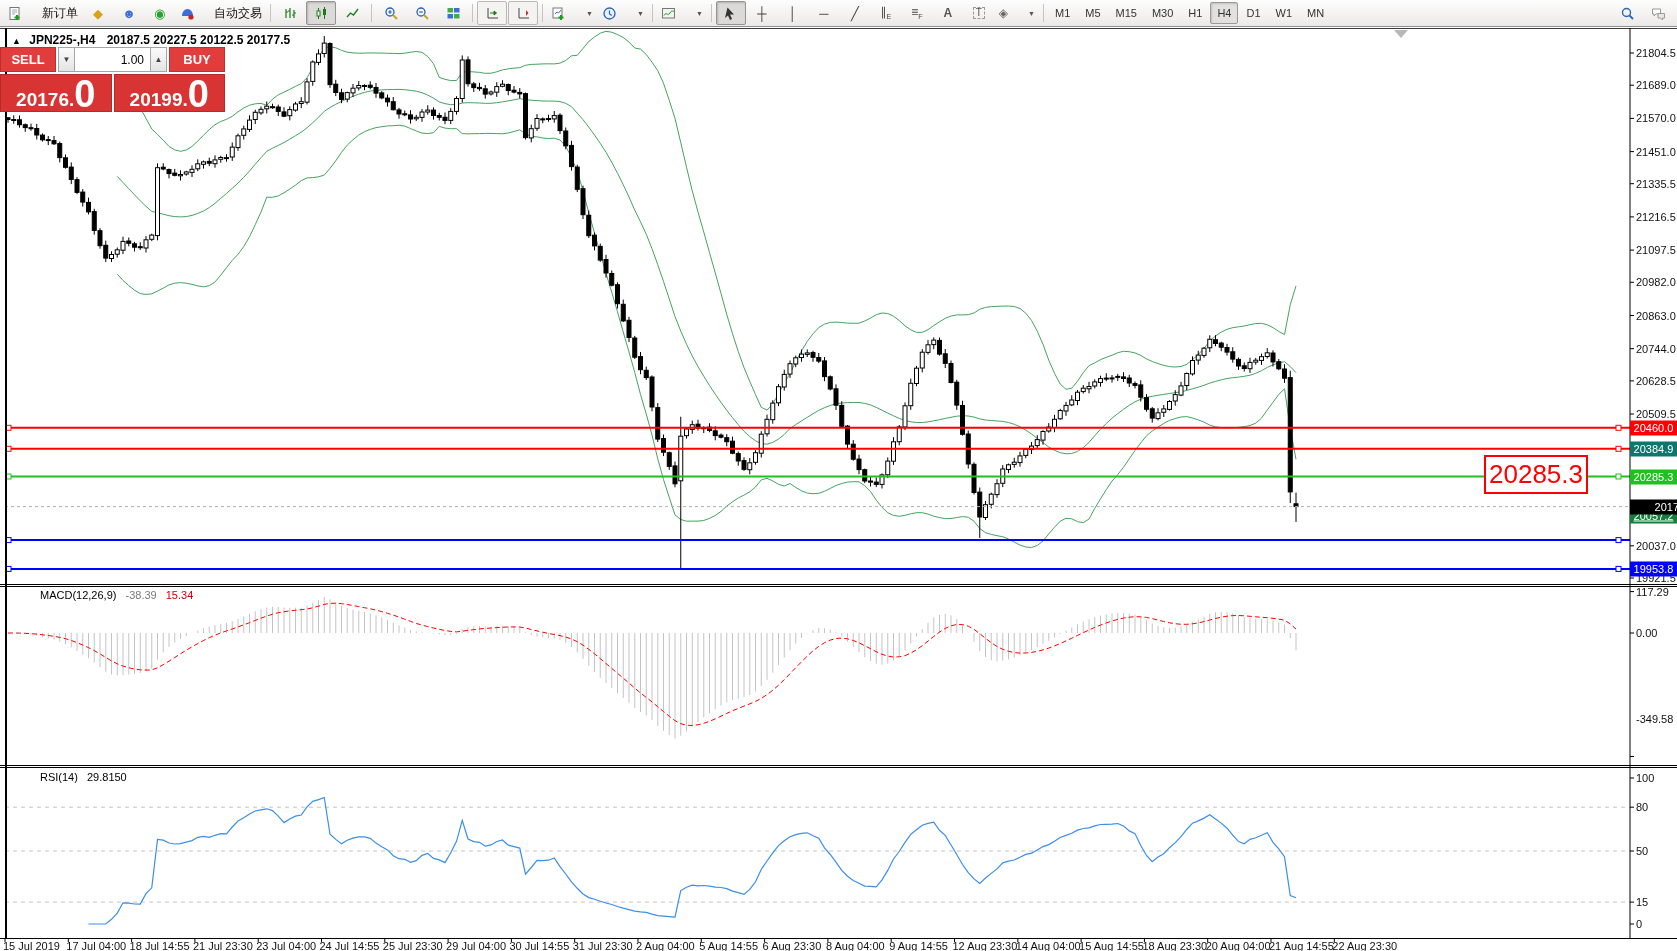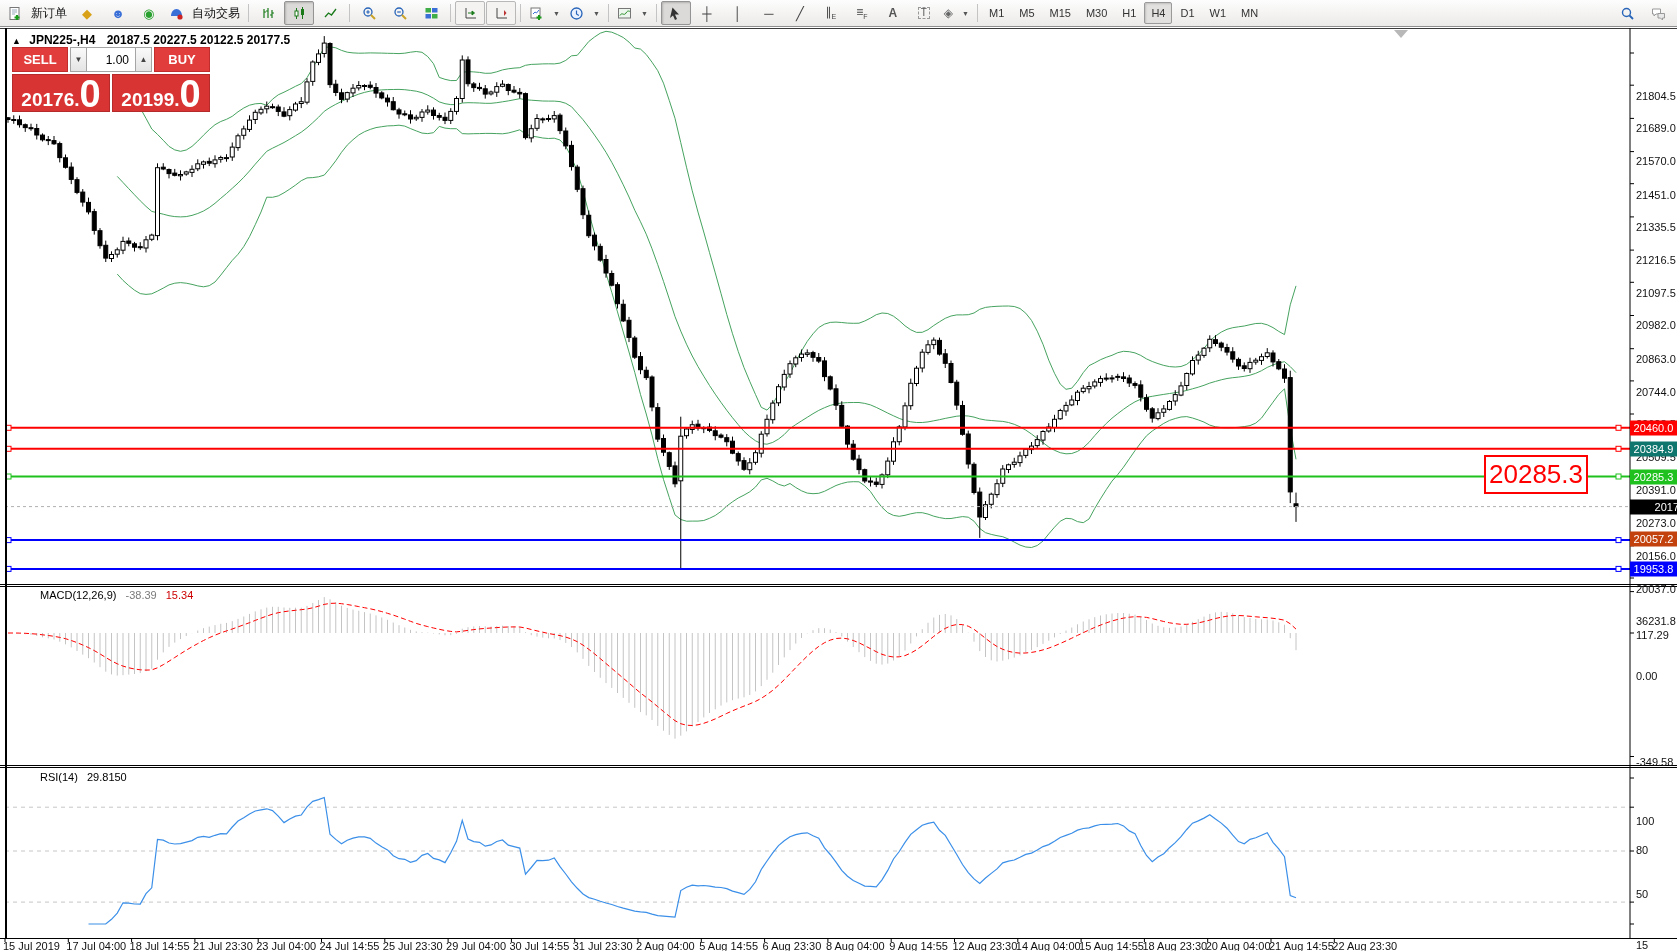--- a/index.html
+++ b/index.html
@@ -4,50 +4,50 @@
 <style>
   html,body{margin:0;padding:0;background:#fff;}
   body{font-family:"Liberation Sans",sans-serif;}
   #app{position:relative;width:1677px;height:951px;background:#fff;overflow:hidden;}
 
   
   .toolbar{position:absolute;left:0;top:0;width:1677px;height:27px;
     background:linear-gradient(#fdfdfd,#eceae8);border-bottom:1px solid #8e8e8e;
     display:flex;align-items:center;padding:0 4px;gap:1px;box-sizing:border-box;z-index:40;}
   .tbtn{height:22px;min-width:22px;display:flex;align-items:center;justify-content:center;
-    gap:8px;padding:0 3px;border:1px solid transparent;border-radius:2px;font-size:12px;color:#222;cursor:default;}
+    gap:19px;padding:0 3px;border:1px solid transparent;border-radius:2px;font-size:12px;color:#222;cursor:default;}
   .tbtn.pressed{background:#dcdad8;border-color:#949494;box-shadow:inset 1px 1px 2px rgba(0,0,0,.18);}
   .tbtn.framed{border-color:#b8b8b8;background:#f4f3f2;}
   .tsep{width:1px;height:18px;background:#c4c4c4;margin:0 3px;}
   .caret{font-size:7px;color:#555;margin-left:1px;}
   .tlabel{font-size:12px;color:#111;white-space:nowrap;}
   .tf-btn{height:20px;padding:0 6px;font-size:11px;color:#333;display:flex;align-items:center;border:1px solid transparent;border-radius:2px;}
   .tf-btn.pressed{background:#e3e1df;border-color:#9a9a9a;box-shadow:inset 1px 1px 2px rgba(0,0,0,.15);}
   .tspacer{flex:1;}
   .gicon{font-size:12px;line-height:1;}
 
   
   .charttitle{position:absolute;left:12px;top:33px;font-size:12px;font-weight:bold;color:#000;z-index:12;white-space:nowrap;}
   .charttitle .tri{font-size:9px;margin-right:5px;}
-  .ylab{position:absolute;left:1636px;transform:translateY(-50%);font-size:11px;color:#111;z-index:8;white-space:nowrap;margin-top:43px;}
+  .ylab{position:absolute;left:1636px;transform:translateY(-50%);font-size:11px;color:#111;z-index:8;white-space:nowrap;}
   .xlab{position:absolute;top:940px;font-size:11px;color:#111;z-index:8;white-space:nowrap;}
   .badge{position:absolute;left:1630px;width:47px;height:15px;line-height:15px;transform:translateY(-50%);
     font-size:11px;color:#fff;text-align:center;z-index:12;}
   .indlab{position:absolute;font-size:11px;color:#000;z-index:12;white-space:nowrap;padding-left:28px;}
   .indlab .v1{margin-left:6px;} .indlab .v2{margin-left:6px;}
 
   .cn-annot{position:absolute;left:1398px;top:366px;font-size:31px;font-weight:bold;color:#28d228;
     text-shadow:2px 2px 0 #0c4d0c;letter-spacing:2px;z-index:14;font-family:"DejaVu Sans",sans-serif;white-space:nowrap;}
   .callout{position:absolute;left:1484px;top:455px;width:100px;height:35px;border:2px solid #ff0000;background:#fff;
     color:#ff0000;font-size:26px;display:flex;align-items:center;justify-content:center;z-index:14;}
   .shiftmark{position:absolute;left:1394px;top:30px;width:0;height:0;
     border-left:7px solid transparent;border-right:7px solid transparent;border-top:8px solid #b8b8b8;z-index:9;}
 
   
-  .trade{position:absolute;left:12px;top:47px;width:198px;z-index:20;}
+  .trade{position:absolute;left:0;top:47px;width:225px;z-index:20;}
   .trow1{display:flex;height:25px;}
   .btn-sell,.btn-buy{width:56px;background:#e23d3d;color:#fff;font-size:13px;font-weight:bold;
     display:flex;align-items:center;justify-content:center;border:1px solid #c02d2d;box-sizing:border-box;}
   .spin{flex:1;display:flex;margin:0 2px;}
   .spin-btn{width:17px;background:linear-gradient(#fafafa,#e4e4e4);border:1px solid #a5a5a5;font-size:8px;color:#444;
     display:flex;align-items:center;justify-content:center;box-sizing:border-box;}
   .spin-val{flex:1;background:#fff;border-top:1px solid #a5a5a5;border-bottom:1px solid #a5a5a5;
     font-size:12px;color:#000;display:flex;align-items:center;justify-content:flex-end;padding-right:6px;}
   .trow2{display:flex;height:38px;margin-top:2px;}
   .pcell{flex:1;background:#d93434;border:1px solid #b52b2b;box-sizing:border-box;color:#fff;
@@ -1095,33 +1095,33 @@
       <div class="ylab" style="top:250.1px;">21097.5</div>
       <div class="ylab" style="top:282.3px;">20982.0</div>
       <div class="ylab" style="top:315.5px;">20863.0</div>
       <div class="ylab" style="top:348.7px;">20744.0</div>
       <div class="ylab" style="top:380.9px;">20628.5</div>
       <div class="ylab" style="top:414.0px;">20509.5</div>
       <div class="ylab" style="top:447.1px;">20391.0</div>
       <div class="ylab" style="top:480.0px;">20273.0</div>
       <div class="ylab" style="top:512.6px;">20156.0</div>
       <div class="ylab" style="top:545.8px;">20037.0</div>
-      <div class="ylab" style="top:578.0px;">36231.8</div>
+      <div class="ylab" style="top:578.0px;">19921.5</div>
       <div class="ylab" style="top:591.6px;">117.29</div>
       <div class="ylab" style="top:633.0px;">0.00</div>
       <div class="ylab" style="top:719px;">-349.58</div>
       <div class="ylab" style="top:778.0px;">100</div>
       <div class="ylab" style="top:807.2px;">80</div>
       <div class="ylab" style="top:851.0px;">50</div>
       <div class="ylab" style="top:902.1px;">15</div>
       <div class="ylab" style="top:924.0px;">0</div>
       <div class="badge" style="top:427.8px;background:#ff0000;">20460.0</div>
       <div class="badge" style="top:448.8px;background:#0f766e;">20384.9</div>
       <div class="badge" style="top:476.5px;background:#1fc11f;">20285.3</div>
-      <div class="badge" style="top:539px;background:#c2410c;">20057.2</div>
+      <div class="badge" style="top:516px;background:#15803d;text-decoration:underline;">20057.2</div>
       <div class="badge" style="top:568.9px;background:#0000ff;">19953.8</div>
       <div class="badge" style="top:506.6px;background:#000000;padding-left:21px;">20177.5</div>
       <div class="xlab" style="left:3.0px;">15 Jul 2019</div>
       <div class="xlab" style="left:66.3px;">17 Jul 04:00</div>
       <div class="xlab" style="left:129.6px;">18 Jul 14:55</div>
       <div class="xlab" style="left:192.9px;">21 Jul 23:30</div>
       <div class="xlab" style="left:256.2px;">23 Jul 04:00</div>
       <div class="xlab" style="left:319.5px;">24 Jul 14:55</div>
       <div class="xlab" style="left:382.8px;">25 Jul 23:30</div>
       <div class="xlab" style="left:446.1px;">29 Jul 04:00</div>

